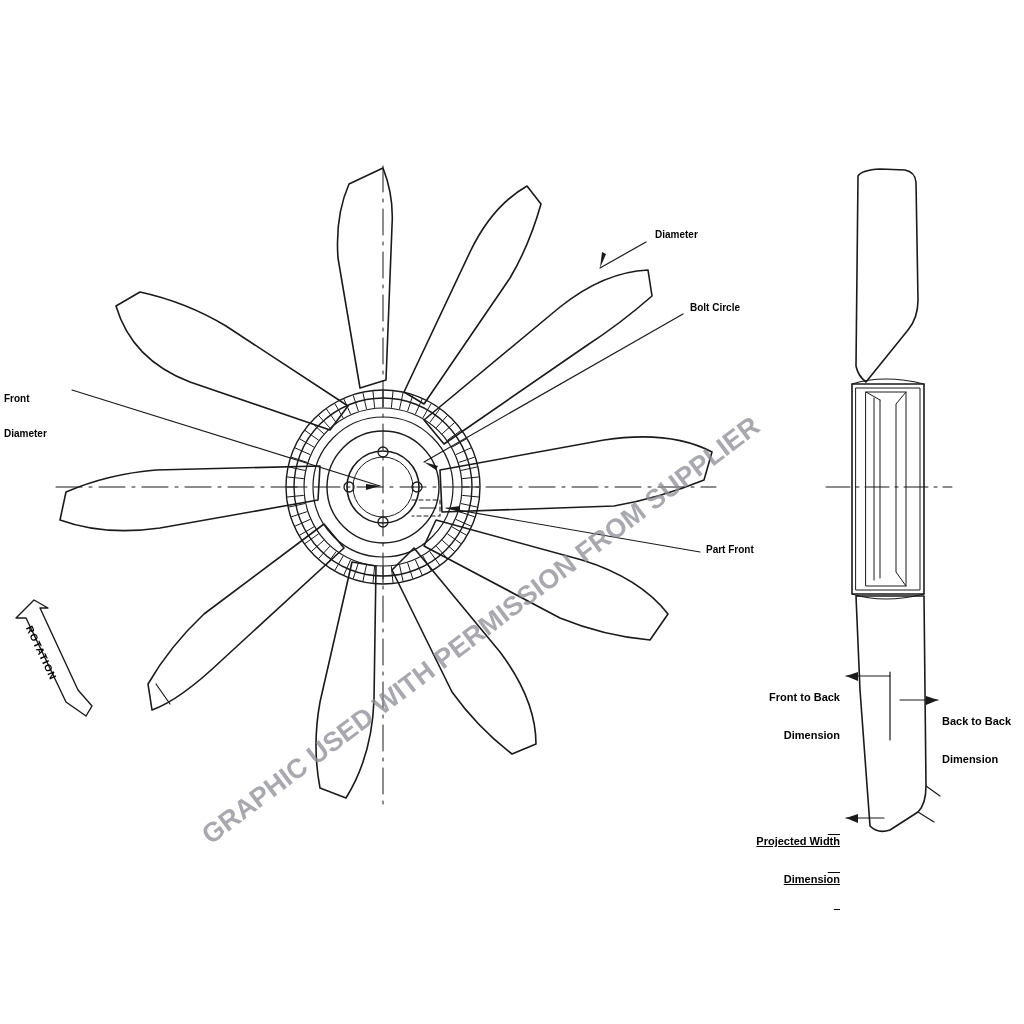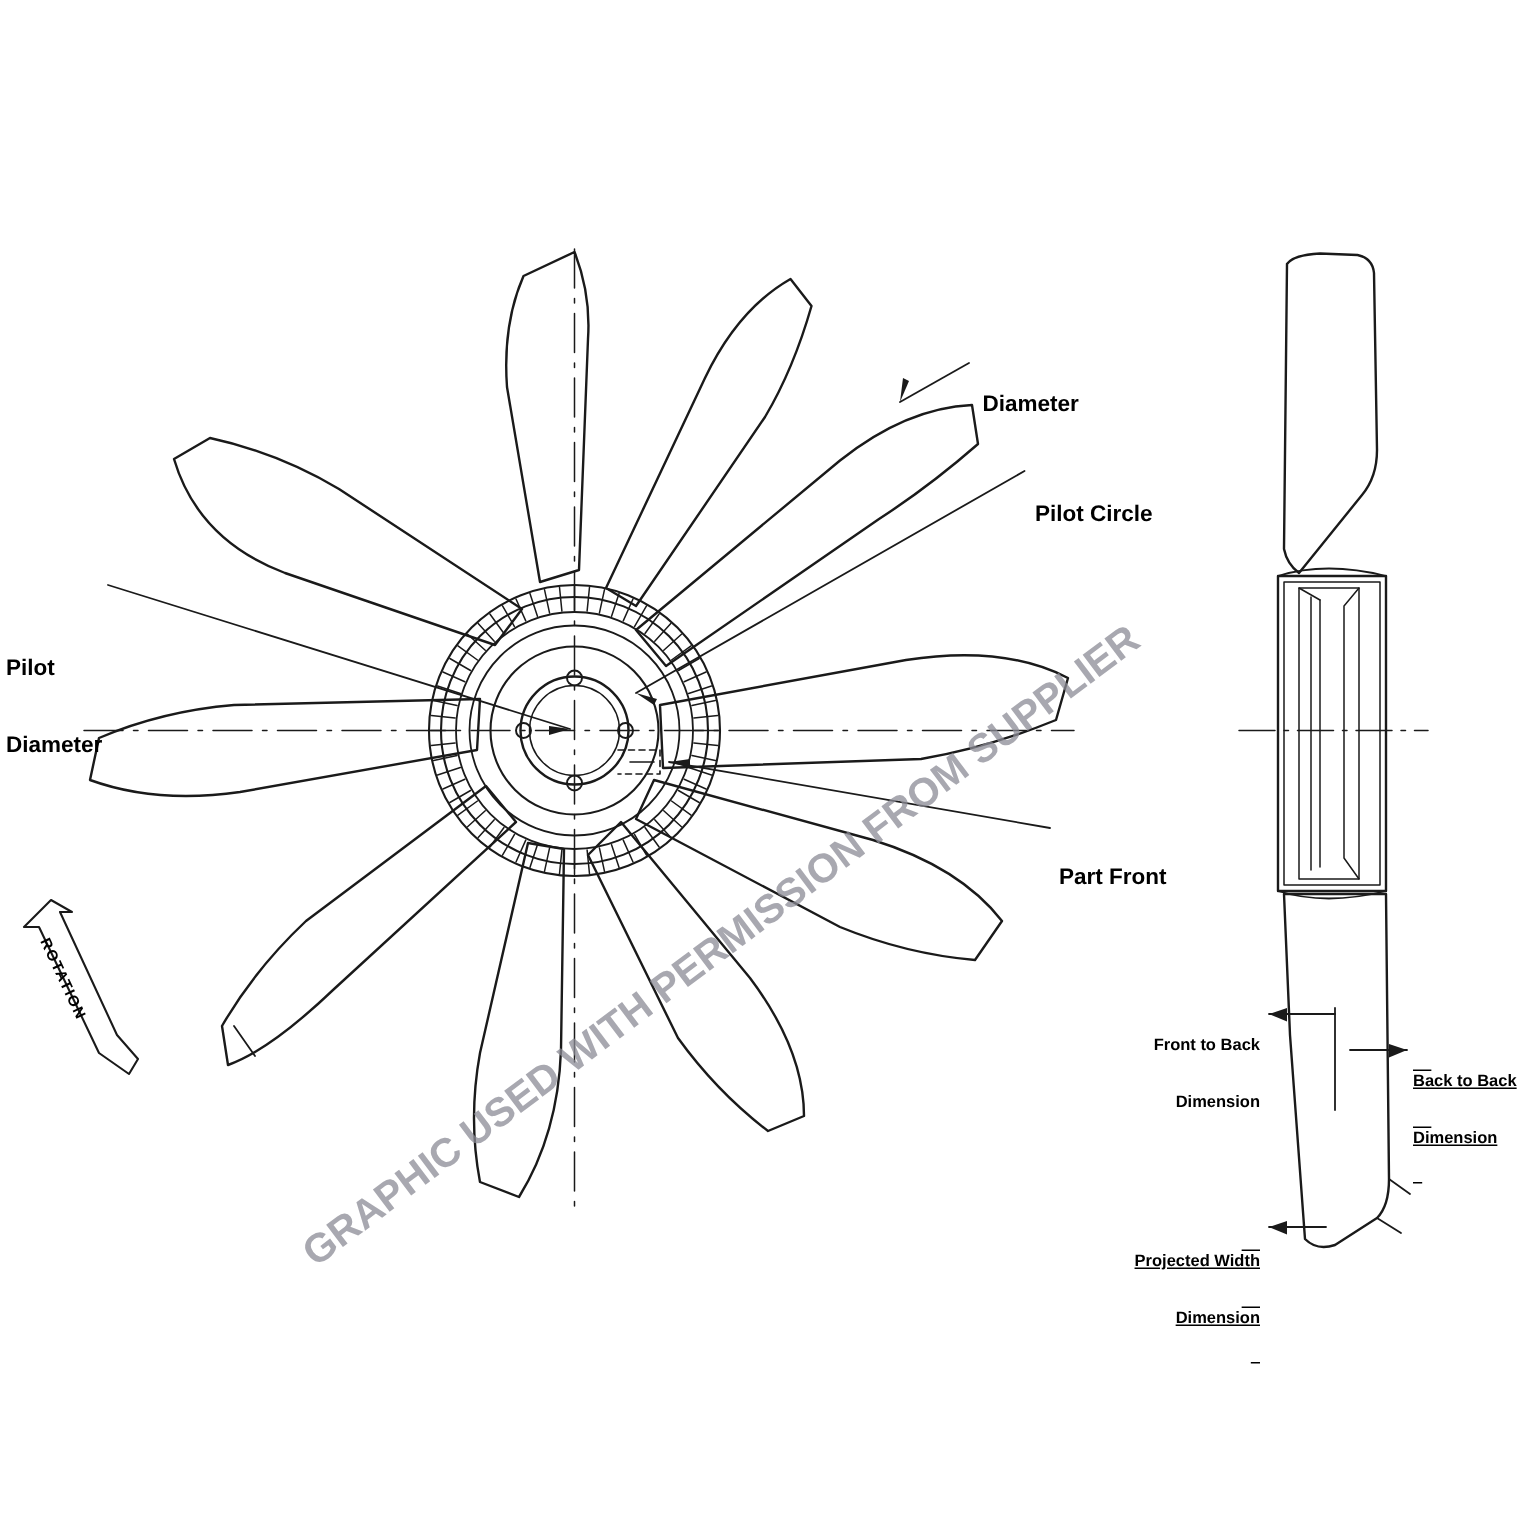--- a/index.html
+++ b/index.html
@@ -25,21 +25,21 @@
     height: 1024px;
   }
   .lbl {
     position: absolute;
     font-family: "Liberation Sans", sans-serif;
     font-weight: bold;
     color: #000000;
     white-space: pre;
     line-height: 1.15;
   }
-  .lbl-lg { font-size: 15px; margin-top: 32px; }
+  .lbl-lg { font-size: 10px; }
   .lbl-sm { font-size: 11px; }
   .lbl-rot { font-size: 10px; }
   .wm {
     position: absolute;
     font-family: "Liberation Sans", sans-serif;
     font-weight: bold;
     font-size: 27px;
     color: #8c8c96;
     opacity: 0.75;
     white-space: pre;
@@ -222,35 +222,35 @@
         <line x1="846" y1="818" x2="884" y2="818"></line>
         <path d="M846 818 L858 814 L858 823 Z" fill="#1a1a1a" stroke="none"></path>
       </g>
     </g>
   </svg>
 
   <div class="wm" style="left:196px; top:826px; transform: rotate(-37deg);">GRAPHIC USED WITH PERMISSION FROM SUPPLIER</div>
 
   <div class="lbl lbl-lg" style="left:655px; top:229px;">Diameter</div>
 
-  <div class="lbl lbl-lg" style="left:690px; top:302px;">Pilot Circle</div>
+  <div class="lbl lbl-lg" style="left:690px; top:302px;">Bolt Circle</div>
 
   <div class="lbl lbl-lg" style="left:4px; top:370px;">
-    <div>Pilot</div>
+    <div>Front</div>
     <div>Diameter</div>
   </div>
 
   <div class="lbl lbl-lg" style="left:706px; top:544px;">Part Front</div>
 
   <div class="lbl lbl-sm" style="left:754px; top:666px; text-align:right; width:86px;">
     <div>Front to Back</div>
     <div>Dimension</div>
   </div>
 
-  <div class="lbl lbl-sm" style="left:942px; top:690px; width:80px;text-decoration:underline;">
+  <div class="lbl lbl-sm" style="left:942px; top:690px; width:80px;">
     <div>Back to Back</div>
     <div>Dimension</div>
   </div>
 
   <div class="lbl lbl-sm" style="left:732px; top:810px; text-align:right; width:108px;text-decoration:underline;">
     <div>Projected Width</div>
     <div>Dimension</div>
   </div>
 
   <div class="lbl lbl-rot" style="left:34px; top:624px; transform: rotate(65deg); transform-origin: left top; letter-spacing:1px;">ROTATION</div>

